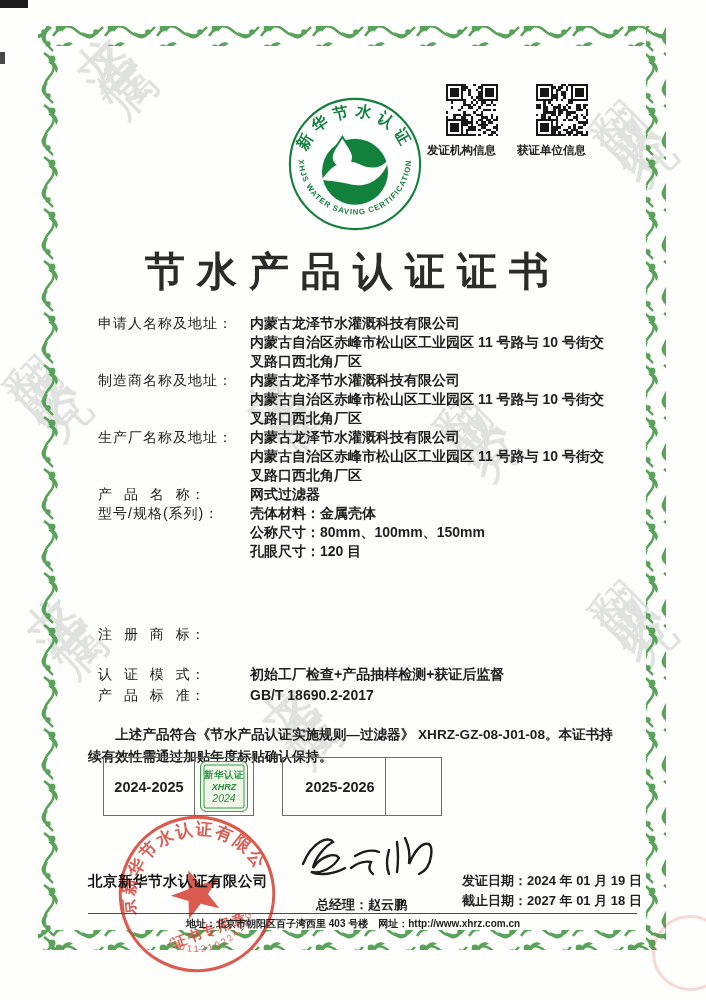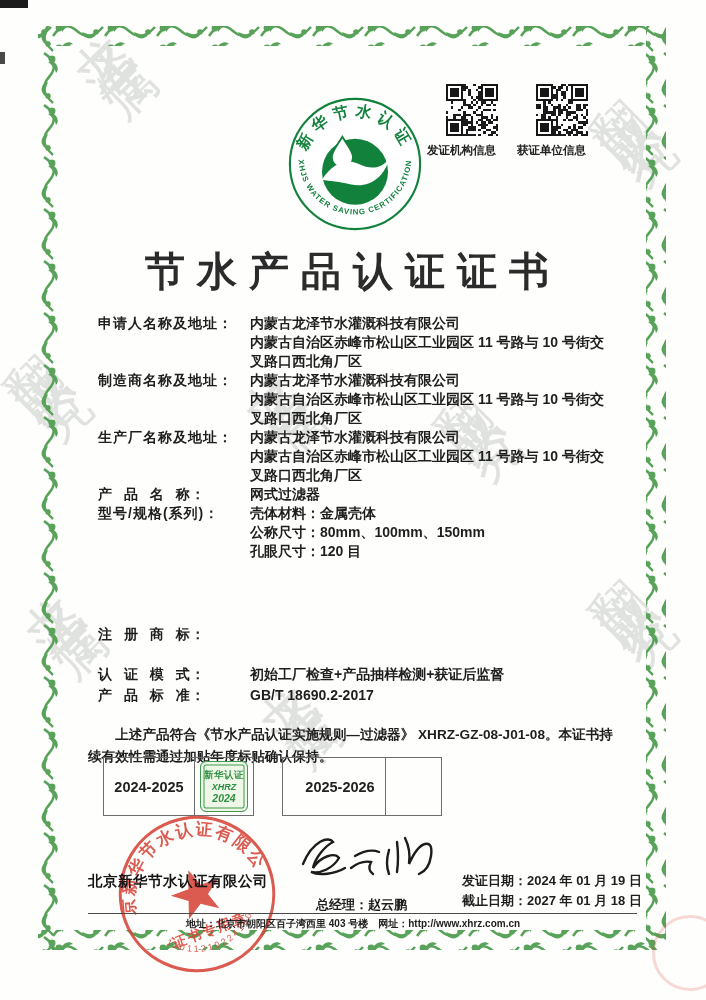--- a/index.html
+++ b/index.html
@@ -31,41 +31,41 @@
   .qr-label{position:absolute;width:90px;font-size:11.5px;font-weight:700;color:#222;z-index:3;}
   #qrl1{left:427px;top:143px;} #qrl2{left:517px;top:143px;}
 
   
   .title{position:absolute;left:0;top:244px;width:706px;text-align:center;z-index:3;
          font-size:40px;font-weight:700;letter-spacing:12px;color:#2b2b2b;}
 
   
   .fields{position:absolute;left:98px;top:314px;width:526px;z-index:3;font-size:14px;line-height:19px;color:#1e1e1e;}
   .frow{display:flex;}
-  .flabel{width:152px;flex:none;font-weight:700;letter-spacing:1px;word-spacing:6px;}
+  .flabel{width:152px;flex:none;font-weight:400;letter-spacing:1px;word-spacing:6px;}
   .fvalue{flex:1;font-weight:600;}
   .abs-row{position:absolute;left:98px;width:526px;display:flex;z-index:3;font-size:14px;color:#1e1e1e;}
   #row-trademark{top:626px;justify-content:flex-end;}
   #row-mode{top:666px;} #row-standard{top:687px;} #row-certno{top:708px;}
 
   .statement{position:absolute;left:88px;top:724px;width:538px;z-index:3;font-size:13.6px;line-height:22px;
              font-weight:700;color:#1e1e1e;text-indent:2em;}
 
   
   .ybox{position:absolute;top:757px;height:57px;border:1px solid #6d6d6d;display:flex;z-index:3;background:transparent;}
   #ybox1{left:103px;width:149px;} #ybox2{left:282px;width:146px;padding-left:12px;} #ybox3{left:455px;width:146px;}
   .ycell{width:90px;flex:none;display:flex;align-items:center;justify-content:center;
          font-size:14.5px;font-weight:600;color:#222;}
   .scell{flex:1;border-left:1px solid #6d6d6d;display:flex;align-items:center;justify-content:center;}
   .sticker{width:46px;height:49px;border:1.6px solid #3f9a4d;border-radius:6px;background:#eef7e8;
            box-shadow:inset 0 0 0 2.5px #eef7e8, inset 0 0 0 3.5px #3f9a4d;
            display:flex;flex-direction:column;align-items:center;justify-content:center;color:#2f8f42;}
   .st1{font-size:9.5px;font-weight:700;letter-spacing:.5px;}
   .st2{font-size:9px;font-style:italic;font-weight:700;}
-  .st3{font-size:10.5px;font-style:italic;font-weight:700;}
+  .st3{font-size:10.5px;font-style:italic;font-weight:400;}
 
   
   .seal{position:absolute;left:113px;top:810px;z-index:4;transform:rotate(-20deg);opacity:.88;}
   .company{position:absolute;left:88px;top:872px;z-index:5;font-size:14.5px;font-weight:700;color:#151515;letter-spacing:.5px;}
   .signature{position:absolute;left:293px;top:828px;z-index:4;}
   .manager{position:absolute;left:316px;top:896px;z-index:5;font-size:13px;font-weight:600;color:#1e1e1e;}
   .dates{position:absolute;left:462px;top:871px;z-index:5;font-size:13px;font-weight:700;color:#1e1e1e;line-height:20px;}
   .hrule{position:absolute;left:88px;top:913px;width:549px;border-top:1.3px solid #4a4a4a;z-index:5;}
   .footer{position:absolute;left:186px;top:917px;width:440px;z-index:5;font-size:10px;font-weight:600;color:#222;}
   .seal-ghost{position:absolute;left:652px;top:915px;width:70px;height:70px;border:3px solid #d8453a;

